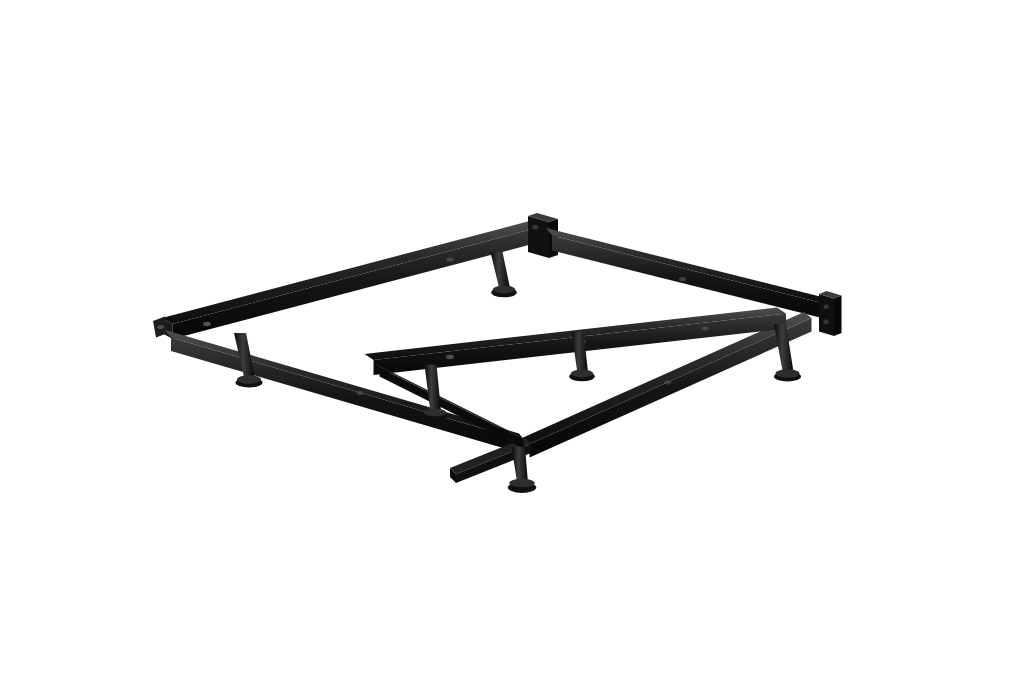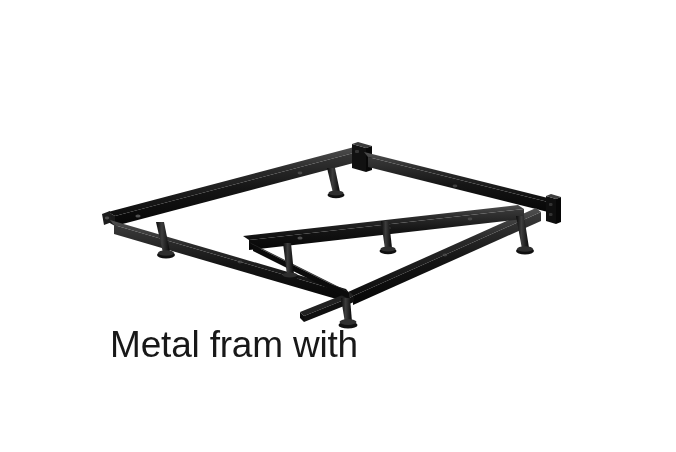--- a/index.html
+++ b/index.html
@@ -183,16 +183,15 @@
         <polygon points="341,298 350,298 352,322 345,323" fill="url(#legGrad)"></polygon>
         <ellipse cx="348" cy="325" rx="9.5" ry="3.6" fill="#101010"></ellipse>
         <ellipse cx="348" cy="322" rx="8.5" ry="2.9" fill="#2e2e2e"></ellipse>
       </g>
 
     </g>
 
   </svg>
 
   <div id="caption">
-    <span class="caption-line">Metal fram with</span>
   </div>
 
 </div>
 
 </body></html>

